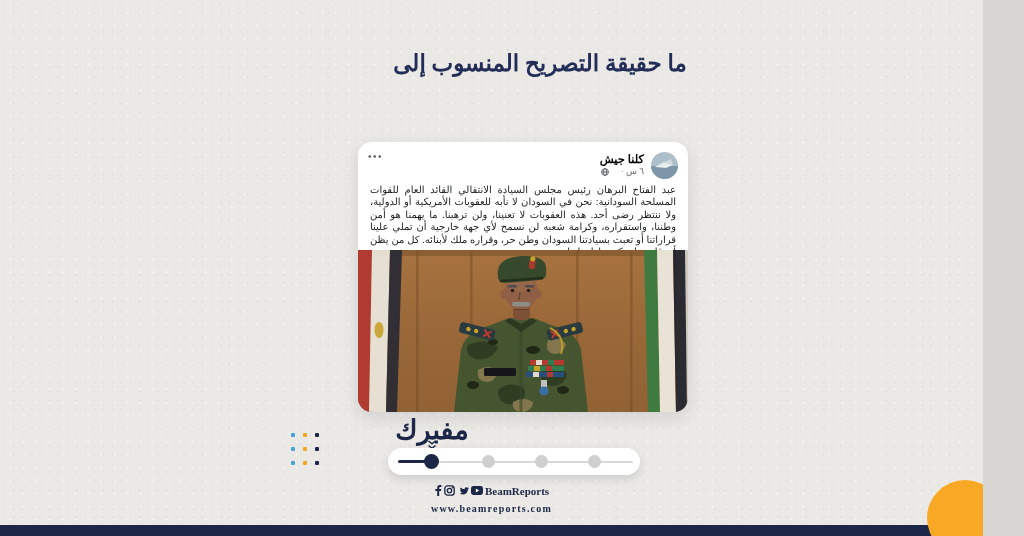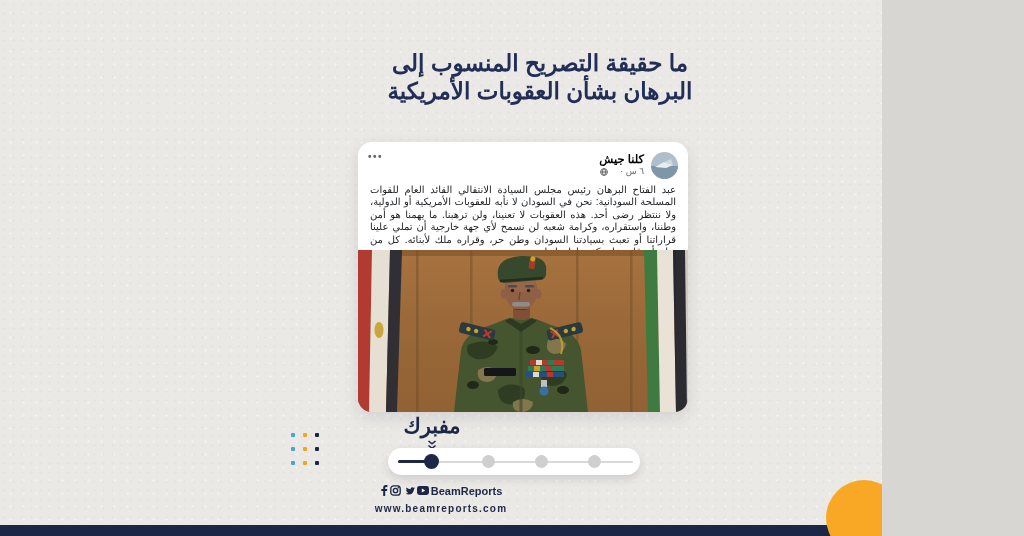--- a/index.html
+++ b/index.html
@@ -1,24 +1,24 @@
 <!DOCTYPE html>
 <html lang="ar"><head>
 <meta charset="utf-8">
 <style>
   html,body{margin:0;padding:0;background:#d8d6d2;}
   .canvas{
-    position:relative;width:882px;height:536px;overflow:hidden;
+    position:relative;width:983px;height:536px;overflow:hidden;
     background-color:#ebe9e5;
     background-image:
       radial-gradient(rgba(0,0,0,0.025) 1px, transparent 1.2px),
       radial-gradient(rgba(255,255,255,0.35) 1px, transparent 1.2px);
     background-size:9px 9px, 13px 13px;
     background-position:0 0, 4px 6px;
-    font-family:Liberation Sans, sans-serif;
+    font-family:Liberation Serif, serif;
   }
   
   .headline{
     position:absolute;top:50px;left:333px;width:414px;
     direction:rtl;text-align:center;
     color:#232e58;font-weight:700;font-size:23px;line-height:1.2;
   }
   .headline span{display:block;}
   
   .brand{position:absolute;top:24px;left:878px;width:124px;text-align:center;}
@@ -49,21 +49,21 @@
     font-size:10px;line-height:1.24;color:#1c1e21;
   }
   .post-image{
     position:absolute;bottom:0;left:0;right:0;height:162px;
     border-radius:0 0 14px 14px;overflow:hidden;
   }
   .post-image svg{display:block;width:100%;height:100%;}
   
   .verdict-label{
     position:absolute;left:392px;top:414px;width:80px;text-align:center;
-    direction:rtl;color:#1c2646;font-weight:700;font-size:21px;
+    direction:rtl;color:#1c2646;font-weight:700;font-size:27px;
   }
   .verdict-arrow{position:absolute;left:427px;top:440px;}
   .verdict-slider{
     position:absolute;left:388px;top:448px;width:252px;height:27px;
     background:#ffffff;border-radius:14px;
     box-shadow:0 4px 9px rgba(40,45,70,0.14);
   }
   .slider-track{position:absolute;left:10px;right:7px;top:12.5px;height:2px;background:#d9d9d9;border-radius:1px;}
   .slider-fill{position:absolute;left:10px;top:12px;width:35px;height:3px;background:#1c2646;border-radius:2px;}
   .slider-dot{position:absolute;border-radius:50%;}
@@ -91,41 +91,22 @@
     border-radius:50%;background:#f9a825;z-index:5;
   }
 </style>
 </head>
 <body>
 
 <div class="canvas">
 
   <div class="headline">
     <span>ما حقيقة التصريح المنسوب إلى</span>
-    <span>البرهان بشأن العقوبات الأمريكية</span>
-  </div>
-
-  <div class="brand">
-    <svg width="90" height="64" viewBox="0 0 90 64">
-
-      <circle cx="30" cy="46" r="16" fill="#3fa0dd"></circle>
-      <circle cx="59" cy="46" r="16" fill="#3fa0dd"></circle>
-      <ellipse cx="25" cy="45" rx="6.5" ry="8.5" fill="#ffffff"></ellipse>
-      <ellipse cx="54" cy="45" rx="6.5" ry="8.5" fill="#ffffff"></ellipse>
-
-      <g transform="rotate(-4 45 20)">
-        <ellipse cx="45" cy="28" rx="30" ry="7.5" fill="#1c2646"></ellipse>
-        <path d="M24,28 Q23,6 45,5 Q67,6 66,28 Z" fill="#1c2646"></path>
-        <path d="M25,24 Q45,17 65,24 L65,19 Q45,12 25,19 Z" fill="#ffffff"></path>
-      </g>
-
-      <path d="M78,6 L80.5,11 L85,13 L80.5,15 L78,20 L75.5,15 L71,13 L75.5,11 Z" fill="#f2a71b"></path>
-    </svg>
-    <div class="brand-name">Beam Reports</div>
-  </div>
+  </div>
+
 
   <div class="post-card">
     <div class="post-header">
       <div class="avatar">
         <svg width="27" height="27" viewBox="0 0 27 27">
           <rect width="27" height="27" fill="#aebfcb"></rect>
           <rect y="14" width="27" height="13" fill="#7e97a8"></rect>
           <path d="M4,15 L13,10 L22,13 L15,16 Z" fill="#e8edf0"></path>
           <path d="M13,10 L20,7 L22,13 Z" fill="#cfd9de"></path>
         </svg>

